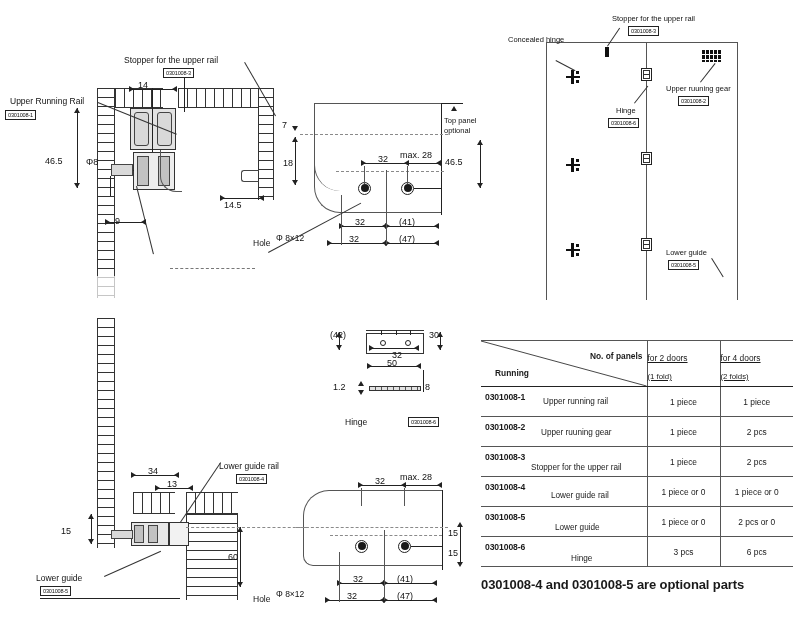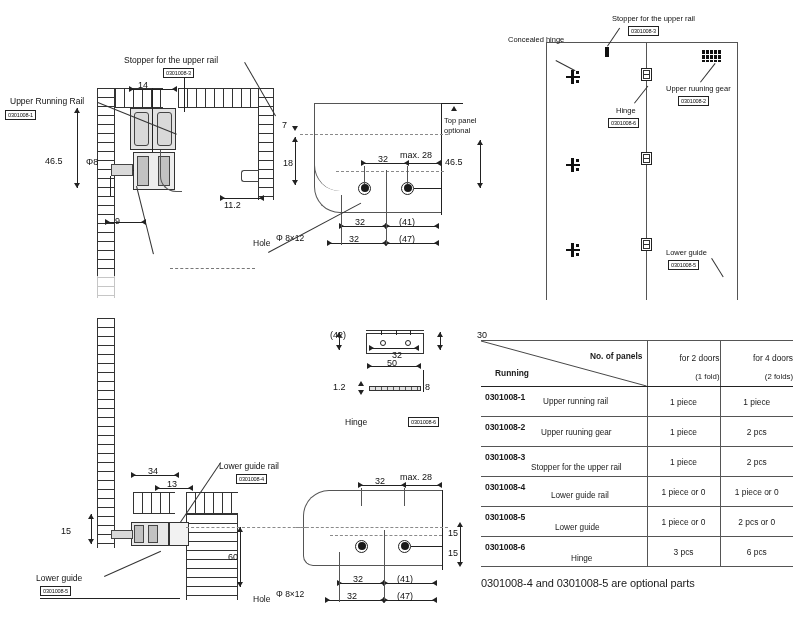--- a/index.html
+++ b/index.html
@@ -78,35 +78,36 @@
   table.fittings { border-collapse:collapse; width:312px; font-size:8.4px; }
   table.fittings td, table.fittings th { padding:0; vertical-align:middle; }
   .hdr-cell {
     position:relative; height:46px; width:166px;
     border-bottom:1.4px solid #222; border-top:1px solid #555;
   }
   .hdr-diag { position:absolute; left:0; top:0; width:100%; height:100%; }
   .hdr-np { position:absolute; right:4px; top:10px; font-size:8.4px; }
   .hdr-ft { position:absolute; left:14px; bottom:8px; font-size:8.4px; }
   .hdr-col {
-    height:46px; width:73px; text-align:right;
+    height:46px; width:73px; text-align:left;
     border-left:1px solid #555; border-bottom:1.4px solid #222; border-top:1px solid #555;
     font-weight:normal;
+    text-decoration:underline;
   }
   .hdr-col .l1 { display:block; margin-top:7px; }
   .hdr-col .l2 { display:block; margin-top:9px; font-size:7.8px; }
   .rw { height:30px; }
   .cell-part { position:relative; border-bottom:1px solid #555; height:30px; }
   .pn { position:absolute; left:4px; top:5px; font-size:8.6px; font-weight:bold; letter-spacing:-0.1px; }
   .pd { position:absolute; font-size:8.2px; }
   .cell-qty {
     border-left:1px solid #555; border-bottom:1px solid #555;
     text-align:center; font-size:8.4px; height:30px;
   }
-  .foot { margin-top:10px; font-size:11px; font-weight:normal; letter-spacing:-0.1px; }
+  .foot { margin-top:10px; font-size:13px; font-weight:bold; letter-spacing:-0.1px; }
 
   
   .hg {
     position:absolute; width:11px; height:13px; border:1px solid #222; background:#fff;
   }
   .hg:before, .hg:after {
     content:""; position:absolute; left:1px; right:1px; height:3px; background:#fff;
     border:1px solid #333;
   }
   .hg:before { top:1px; } .hg:after { bottom:1px; }
@@ -180,21 +181,21 @@
     <div class="dim" style="left:282px; top:120px;">7</div>
     <div class="arrow ar-d" style="left:292px; top:126px;"></div>
     <div class="dim" style="left:283px; top:158px;">18</div>
     <div class="ln vln" style="left:295px; top:137px; height:48px;"></div>
     <div class="arrow ar-u" style="left:292px; top:137px;"></div>
     <div class="arrow ar-d" style="left:292px; top:180px;"></div>
 
     <div class="ln hln" style="left:222px; top:198px; width:42px;"></div>
     <div class="arrow ar-r" style="left:220px; top:195px;"></div>
     <div class="arrow ar-l" style="left:259px; top:195px;"></div>
-    <div class="dim" style="left:224px; top:200px;">11.2</div>
+    <div class="dim" style="left:224px; top:200px;">14.5</div>
 
     <div class="lbl" style="left:253px; top:238px;">Hole</div>
     <div class="lbl" style="left:276px; top:233px;">Φ 8×12</div>
 
     <div class="dash" style="left:170px; top:268px; width:85px;"></div>
   </div>
 
   <div>
 
     <div style="position:absolute; left:314px; top:103px; width:128px; height:88px; border:1px solid #555; border-bottom:none; border-bottom-left-radius:26px;"></div>
@@ -307,21 +308,21 @@
 
     <div class="box" style="left:366px; top:330px; width:58px; height:24px; background:#fff;"></div>
     <div class="ln hln" style="left:366px; top:330px; width:58px; height:4px; background:#fff; border-top:1px solid #333; border-bottom:1px solid #333;"></div>
     <div class="ln vln" style="left:381px; top:330px; height:5px;"></div>
     <div class="ln vln" style="left:396px; top:330px; height:5px;"></div>
     <div class="ln vln" style="left:410px; top:330px; height:5px;"></div>
     <div class="hole" style="left:380px; top:340px; width:6px; height:6px;"></div>
     <div class="hole" style="left:405px; top:340px; width:6px; height:6px;"></div>
 
     <div class="dim" style="left:330px; top:330px;">(42)</div>
-    <div class="dim" style="left:429px; top:330px;margin-left:48px;">30</div>
+    <div class="dim" style="left:429px; top:330px;">30</div>
     <div class="dim" style="left:392px; top:350px;">32</div>
     <div class="ln hln" style="left:371px; top:348px; width:48px;"></div>
     <div class="arrow ar-r" style="left:369px; top:345px;"></div>
     <div class="arrow ar-l" style="left:414px; top:345px;"></div>
 
     <div class="ln hln" style="left:369px; top:366px; width:52px;"></div>
     <div class="arrow ar-r" style="left:367px; top:363px;"></div>
     <div class="arrow ar-l" style="left:416px; top:363px;"></div>
     <div class="dim" style="left:387px; top:358px;">50</div>
 

